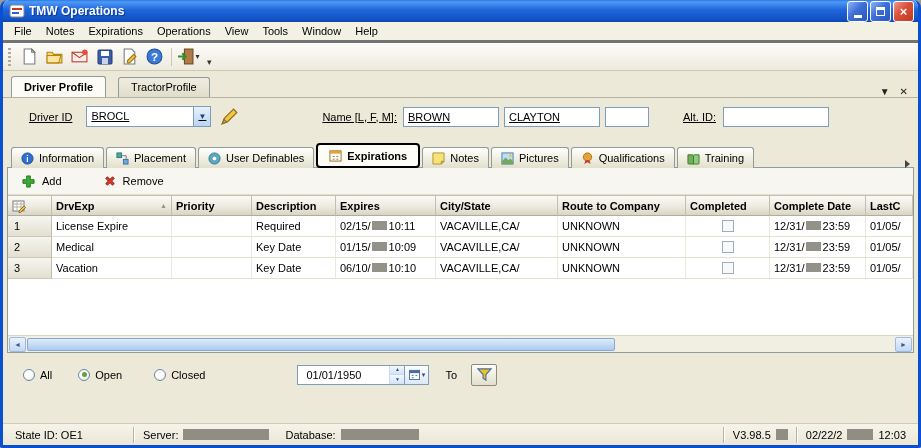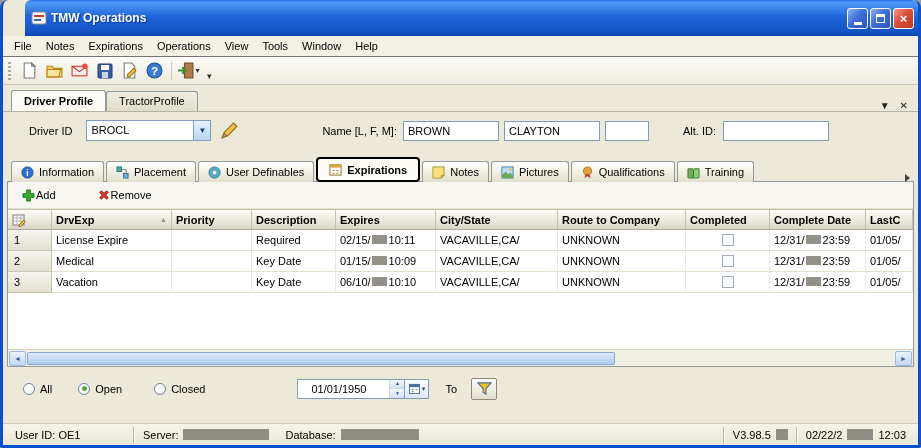--- a/index.html
+++ b/index.html
@@ -7,59 +7,58 @@
   .window {
     width:921px; height:448px; margin:0;
     display:flex; flex-direction:column;
     border:3px solid #0A4FD0; border-top:none;
     border-radius:8px 8px 3px 3px;
     background:#ECE9D8; overflow:hidden;
     font-family:"Liberation Sans", sans-serif; font-size:11px; color:#000;
   }
   
   .titlebar {
-    height:36px; flex:0 0 auto; display:flex; align-items:center; padding:0 4px;
+    height:22px; flex:0 0 auto; display:flex; align-items:center; padding:0 4px;
     border-radius:6px 6px 0 0;
     background:linear-gradient(180deg,#2B77E8 0%,#4E9AF6 8%,#1F66DA 45%,#1354C6 85%,#0D46B2 100%);
-    margin-left:22px;
   }
   .app-icon { width:16px; height:16px; margin:0 4px 0 2px; }
   .title-text { color:#fff; font-weight:bold; font-size:12px; flex:1;
     text-shadow:1px 1px 1px #0838A0; }
   .tbuttons { display:flex; gap:2px; }
   .tbtn { width:21px; height:21px; border-radius:3px; border:1px solid #fff;
     display:flex; align-items:center; justify-content:center; color:#fff; }
   .tbtn.minmax { background:linear-gradient(135deg,#8FB2F2 0%,#3D6FD6 45%,#2A58BF 100%); }
   .tbtn.close  { background:linear-gradient(135deg,#F2988A 0%,#DB4E38 45%,#BE3A20 100%); }
   .glyph-min { width:8px; height:3px; background:#fff; margin-top:10px; }
   .glyph-max { width:9px; height:9px; border:1px solid #fff; border-top:3px solid #fff; }
   .glyph-close { font-size:13px; font-weight:bold; line-height:1; }
   
   .menubar { flex:0 0 auto; height:21px; display:flex; align-items:center;
-    background:#F3F1E4; padding-left:4px; border-bottom:1px solid #737373; }
+    background:#F3F1E4; padding-left:4px; border-bottom:3px solid #737373; }
   .menubar .mi { padding:3px 7px; cursor:default; }
   .toolbar { flex:0 0 auto; height:28px; display:flex; align-items:center;
     background:linear-gradient(#FDFCF9,#EDEADD); border-bottom:1px solid #CDC9B8; padding-left:3px; }
   .grip { width:3px; height:18px; margin:0 6px 0 2px;
     background:repeating-linear-gradient(180deg,#aFAB99 0 2px, transparent 2px 4px); }
   .ticon { width:25px; height:23px; display:flex; align-items:center; justify-content:center; }
   .tsep { width:1px; height:18px; background:#CDC9B8; margin:0 4px; }
   .dd-arrow { font-size:8px; color:#333; margin-left:1px; }
   .overflow-chevron { margin-left:6px; color:#333; font-size:9px; align-self:flex-end; padding-bottom:3px;}
   
   .content { flex:1 1 auto; display:flex; flex-direction:column; background:#ECE9D8; overflow:hidden; }
   .maintabs { margin-top:5px; height:22px; display:flex; align-items:flex-end; padding:0 10px 0 8px;
     border-bottom:1px solid #B5B2A1; }
   .mtab { padding:3px 12px 4px; border:1px solid #919B9C; border-bottom:none;
-    border-radius:3px 3px 0 0; margin-right:0; background:linear-gradient(#EFEDE0,#E0DDCB); }
+    border-radius:3px 3px 0 0; margin-right:12px; background:linear-gradient(#EFEDE0,#E0DDCB); }
   .mtab.active { background:#FCFBF6; font-weight:bold; padding-top:4px; }
   .pane-ctl { margin-left:auto; display:flex; gap:10px; align-items:center; color:#222; }
   .pane-ctl .pc { font-size:10px; cursor:default; }
   
-  .profhdr { height:37px; display:flex; align-items:center; padding-left:26px; }
+  .profhdr { height:37px; display:flex; align-items:center; padding-left:26px;text-decoration:underline; }
   .lbl { white-space:nowrap; }
   .combo { display:flex; width:125px; height:21px; border:1px solid #7F9DB9; background:#fff; margin-left:14px; }
   .combo .cval { flex:1; padding:3px 4px; }
   .combo .cbtn { width:17px; border-left:1px solid #7F9DB9;
     background:linear-gradient(#E8F1FC,#B9D4F3); display:flex; align-items:center; justify-content:center;
     color:#1C3E7E; font-size:8px; }
   .pencil { margin-left:9px; }
   .txt { height:20px; border:1px solid #7F9DB9; background:#fff; padding:2px 4px;
     font-family:"Liberation Sans",sans-serif; font-size:11px; }
   
@@ -69,21 +68,21 @@
     background:linear-gradient(#FFFFFF,#F0EEE0 55%,#E2DFCC); white-space:nowrap; }
   .stab.active { height:25px; border:2px solid #000; border-radius:4px; background:#FDFCF7;
     font-weight:bold; padding:0 11px; }
   .stab-scroll { margin-left:auto; margin-right:8px; width:0; height:0;
     border-left:5px solid #444; border-top:4px solid transparent; border-bottom:4px solid transparent; }
   
   .panel { margin:-1px 4px 0; height:186px; border:1px solid #919B9C; background:#fff;
     display:flex; flex-direction:column; overflow:hidden; }
   .actrow { flex:0 0 27px; display:flex; align-items:center; gap:42px; padding-left:14px;
     background:#F7F6F1; border-bottom:1px solid #E2DFD0; }
-  .action { display:flex; align-items:center; gap:1px; cursor:default; }
+  .action { display:flex; align-items:center; gap:7px; cursor:default; }
   
   .grid { display:grid; grid-template-columns:44px 120px 80px 84px 100px 122px 128px 84px 96px 1fr; }
   .gh { background:linear-gradient(#FBFAF6,#EDEADF 55%,#D9D5C5);
     border-top:1px solid #C6C2B2; border-bottom:1px solid #B1AD9C; border-right:1px solid #C3BFAE;
     font-weight:bold; padding:4px 4px 0; height:21px; white-space:nowrap; overflow:hidden;
     display:flex; align-items:flex-start; gap:3px; }
   .gc { background:#fff; border-bottom:1px solid #E4E1D3; border-right:1px solid #ECE9DC;
     padding:4px 4px 0; height:21px; white-space:nowrap; overflow:hidden; }
   .rowsel { background:linear-gradient(#F6F5EF,#E3E0D1); border-right:1px solid #C3BFAE;
     border-bottom:1px solid #CBC7B7; padding-left:6px; }
@@ -101,21 +100,21 @@
   .sb-track { flex:1; }
   
   .filterbar { height:43px; display:flex; align-items:center; padding-left:20px; }
   .radio-item { display:flex; align-items:center; gap:5px; }
   .radio { width:12px; height:12px; border-radius:50%; border:1px solid #6B86A6;
     background:radial-gradient(circle at 35% 30%,#fff 40%,#E4E1D8); display:flex; align-items:center; justify-content:center; }
   .radio .dot { width:5px; height:5px; border-radius:50%; background:#5DA343; display:none; }
   .radio.sel .dot { display:block; }
   .datectl { display:flex; align-items:stretch; width:132px; height:20px;
     border:1px solid #7F9DB9; background:#fff; }
-  .dval { flex:1; padding:3px 13px; white-space:nowrap; overflow:hidden; }
+  .dval { flex:1; padding:3px 8px; white-space:nowrap; overflow:hidden; }
   .spin { width:15px; display:flex; flex-direction:column; border-left:1px solid #C9D8EA; }
   .spin .sbtn { flex:1; font-size:5px; line-height:1; display:flex; align-items:center; justify-content:center;
     background:linear-gradient(#F2F7FD,#D3E2F4); border-bottom:1px solid #C9D8EA; color:#2D4E80; }
   .spin .sbtn:last-child { border-bottom:none; }
   .calbtn { width:24px; border-left:1px solid #7F9DB9;
     background:linear-gradient(#FDFDFC,#DCE8F6); display:flex; align-items:center; justify-content:center; gap:2px;
     color:#2D4E80; font-size:7px; }
   .funnelbtn { width:26px; height:22px; margin-left:14px; border:1px solid #8E8A79; border-radius:2px;
     background:linear-gradient(#FDFCF8,#E3DFCF); display:flex; align-items:center; justify-content:center; }
   
@@ -445,21 +444,21 @@
 
 
       <div class="funnelbtn">
         <svg width="15" height="15" viewBox="0 0 16 16">
             <path d="M1 2h14l-5.5 6v6l-3-2V8z" fill="#F0C419" stroke="#4a6ea0" stroke-width="1.2"></path>
           </svg>
       </div>
     </div>
 
     <div class="statusbar">
-      <div class="ssec" style="width:126px;">User ID: OE1</div>
+      <div class="ssec" style="width:126px;">State ID: OE1</div>
       <div class="ssep"></div>
       <div class="ssec">
         <span>Server:</span>
         <span class="sredact" style="width:86px;"></span>
       </div>
       <div class="ssec">
         <span>Database:</span>
         <span class="sredact" style="width:78px;"></span>
       </div>
       <div class="spacer"></div>

